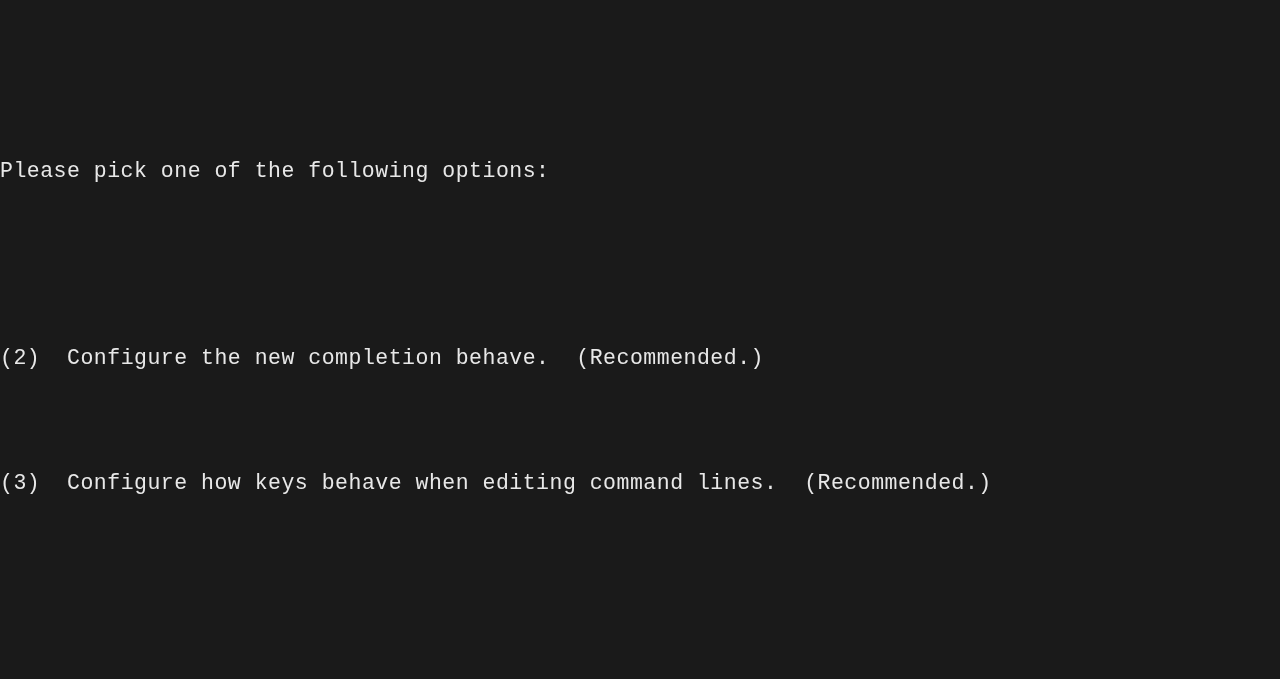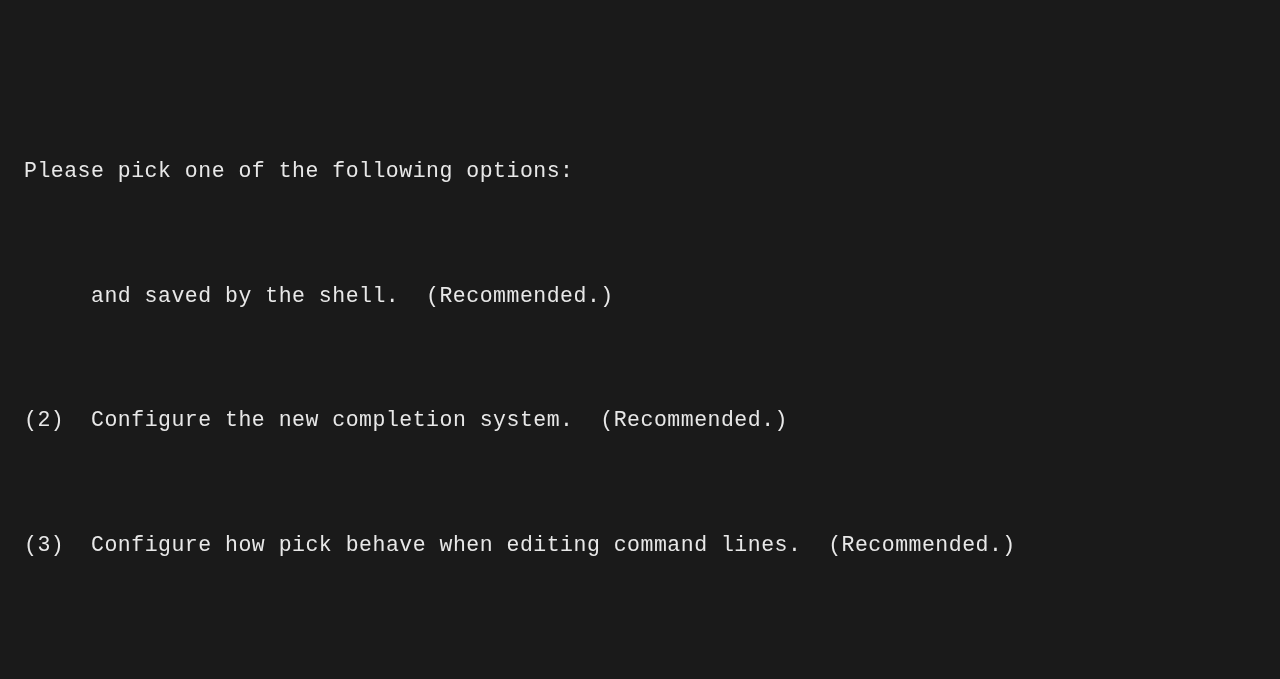--- a/index.html
+++ b/index.html
@@ -18,36 +18,34 @@
       padding: 0;
       overflow: hidden;
       white-space: pre;
       letter-spacing: 0.5px;
     }
     .terminal {
       padding: 0;
     }
     .line {
       min-height: 1.45em;
-      margin-left: 24px;
     }
   </style>
 </head>
 <body>
 
 
 
 <div class="terminal">
 <div class="line">Please pick one of the following options:</div>
 <div class="line"></div>
-<div class="line">     <span>and saved by the shell.  (Recommended.)</span></div>
 <div class="line"></div>
-<div class="line"><span>(2)</span>  <span>Configure the new completion system.  (Recommended.)</span></div>
+<div class="line"><span>(2)</span>  <span>Configure the new completion behave.  (Recommended.)</span></div>
 <div class="line"></div>
-<div class="line"><span>(3)</span>  <span>Configure how pick behave when editing command lines.  (Recommended.)</span></div>
+<div class="line"><span>(3)</span>  <span>Configure how keys behave when editing command lines.  (Recommended.)</span></div>
 <div class="line"></div>
 
 
 
 
 
 
 
 
 

